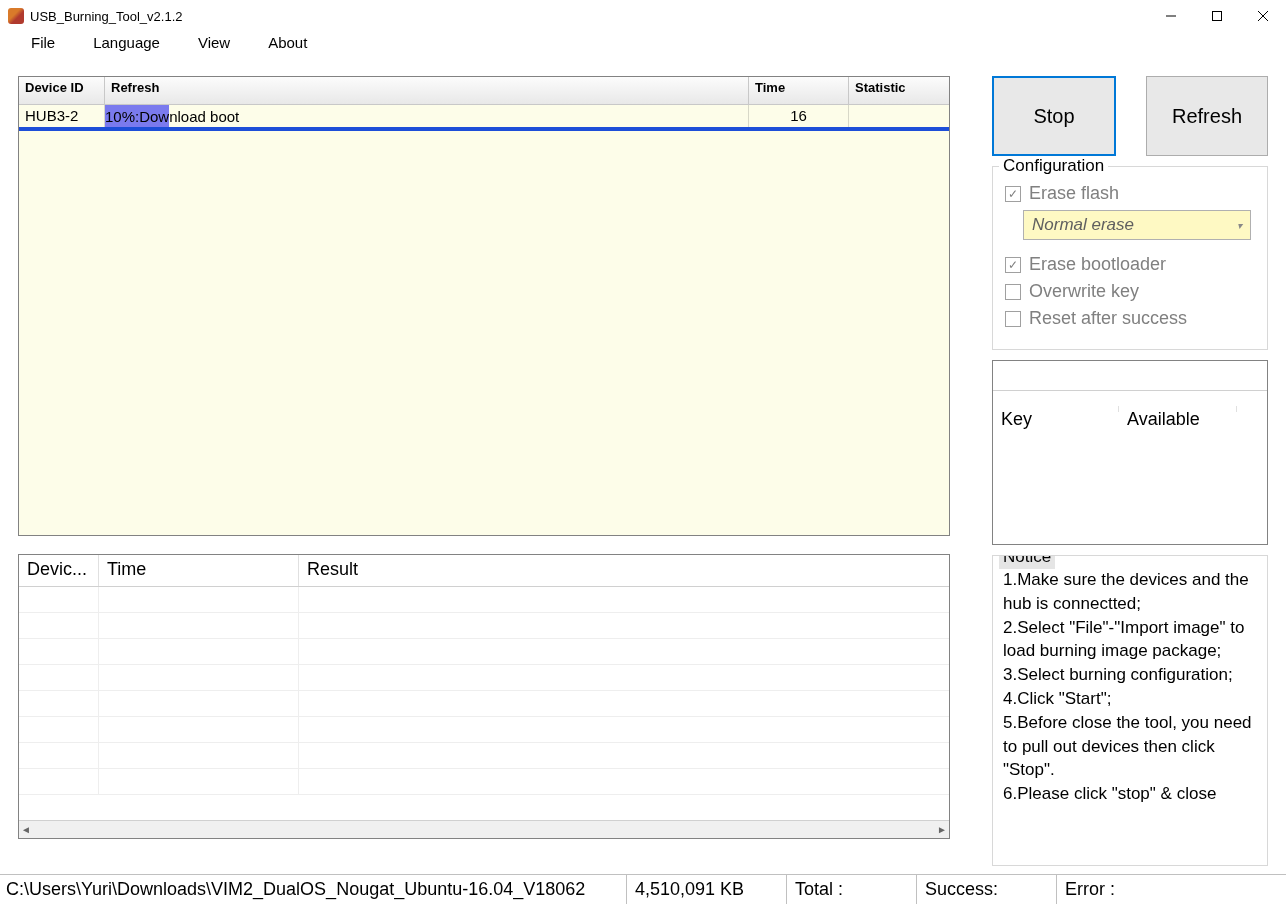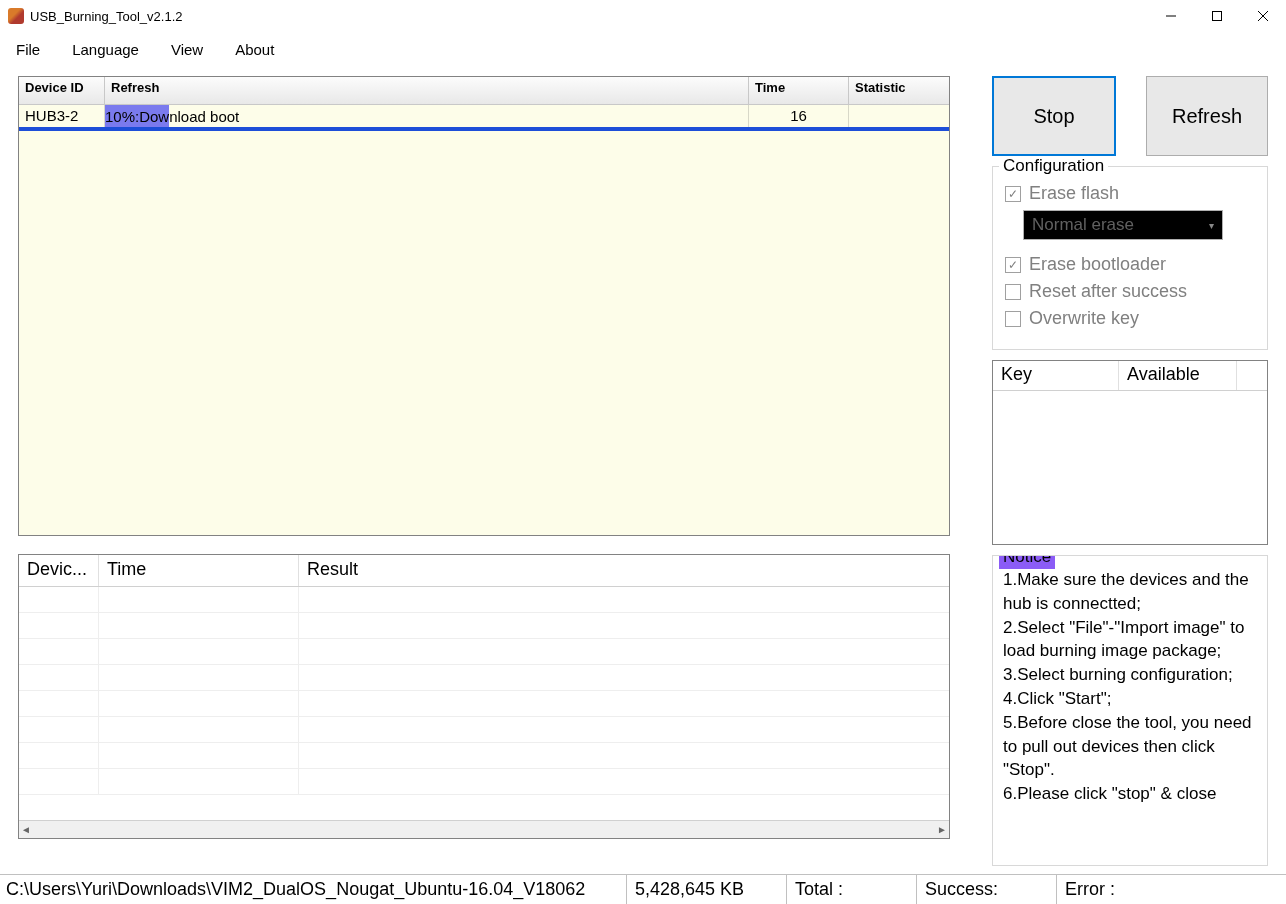--- a/index.html
+++ b/index.html
@@ -31,23 +31,23 @@
 .titlebar-title { font-size: 13px; flex: 1; }
 .winbtns { display: flex; }
 .winbtn {
   width: 46px; height: 32px;
   display: flex; align-items: center; justify-content: center;
   font-size: 14px;
 }
 .menubar {
   height: 28px;
   display: flex;
-  align-items: flex-end;
-  padding-left: 6px;
-  gap: 12px;
+  align-items: flex-start;
+  padding-left: 21px;
+  gap: 18px;
   font-size: 15px;
 }
 .menubar div { padding: 2px 10px; }
 .main {
   flex: 1;
   display: flex;
   padding: 16px 18px 8px 18px;
   gap: 18px;
   overflow: hidden;
 }
@@ -139,45 +139,45 @@
 .groupbox-title {
   position:absolute; top:-11px; left:6px;
   background:#fff; padding:0 4px; font-size:17px;
 }
 .cfg-row { display:flex; align-items:center; gap:8px; margin:6px 0; font-size:18px; color:#808080; }
 .chk {
   width:16px; height:16px; border:1px solid #a0a0a0; background:#fff;
   display:flex; align-items:center; justify-content:center; font-size:12px; color:#808080;
 }
 .combo {
-  margin-left:18px; width:200px; height:30px;
-  background:#000000; border:1px solid #b0b0b0;
+  margin-left:18px; width:228px; height:30px;
+  background:#fef9c3; border:1px solid #b0b0b0;
   display:flex; align-items:center; justify-content:space-between;
-  padding:0 8px; font-size:17px; color:#606060;
+  padding:0 8px; font-size:17px; color:#606060;font-style:italic;
 }
 .key-table {
   border:1px solid #828282;
   height:185px;
   display:flex; flex-direction:column;
 }
 .kt-header { display:flex; height:30px; background:#fff; border-bottom:1px solid #d0d0d0; font-size:18px; }
-.kt-header div { padding:3px 8px; border-right:1px solid #e0e0e0; }
+.kt-header div { padding:3px 8px; border-right:1px solid #e0e0e0;margin-top:45px; }
 .kt-col-key { width:126px; }
 .kt-col-avail { width:118px; }
 .kt-col-blank { flex:1; border-right:none !important; }
 .notice-box {
   border:1px solid #d8d8d8;
   flex:1;
   padding: 12px 10px 6px 10px;
   position:relative;
   overflow:hidden;
   font-size:17px; line-height:1.4;
 }
 .notice-title {
-  position:absolute; top:-11px; left:6px; background:#8b5cf6; padding:0 4px; font-size:17px;
+  position:absolute; top:-11px; left:6px; background:#e5e5e5; padding:0 4px; font-size:17px;
 }
 .statusbar {
   height:30px;
   border-top:1px solid #c0c0c0;
   display:flex;
   align-items:center;
   font-size:18px;
   padding-left:2px;
 }
 .statusbar .seg { border-left:1px solid #c0c0c0; padding:0 8px; height:100%; display:flex; align-items:center; }
@@ -311,25 +311,25 @@
       <div class="combo">
         <span>Normal erase</span>
         <span style="font-size:10px;color:#888">▾</span>
       </div>
       <div class="cfg-row" style="margin-top:14px">
         <div class="chk">✓</div>
         <span>Erase bootloader</span>
       </div>
       <div class="cfg-row">
         <div class="chk"></div>
-        <span>Reset after success</span>
+        <span>Overwrite key</span>
       </div>
       <div class="cfg-row">
         <div class="chk"></div>
-        <span>Overwrite key</span>
+        <span>Reset after success</span>
       </div>
     </div>
 
     <div class="key-table">
       <div class="kt-header">
         <div class="kt-col-key">Key</div>
         <div class="kt-col-avail">Available</div>
         <div class="kt-col-blank"></div>
       </div>
     </div>
@@ -341,17 +341,17 @@
       <div>3.Select burning configuration;</div>
       <div>4.Click "Start";</div>
       <div>5.Before close the tool, you need to pull out devices then click "Stop".</div>
       <div>6.Please click "stop" &amp; close</div>
     </div>
   </div>
 </div>
 
 <div class="statusbar">
   <div class="seg sb-path">C:\Users\Yuri\Downloads\VIM2_DualOS_Nougat_Ubuntu-16.04_V18062</div>
-  <div class="seg sb-size">5,428,645 KB</div>
+  <div class="seg sb-size">4,510,091 KB</div>
   <div class="seg sb-total">Total :</div>
   <div class="seg sb-success">Success:</div>
   <div class="seg sb-error">Error :</div>
 </div>
 
 </body></html>

